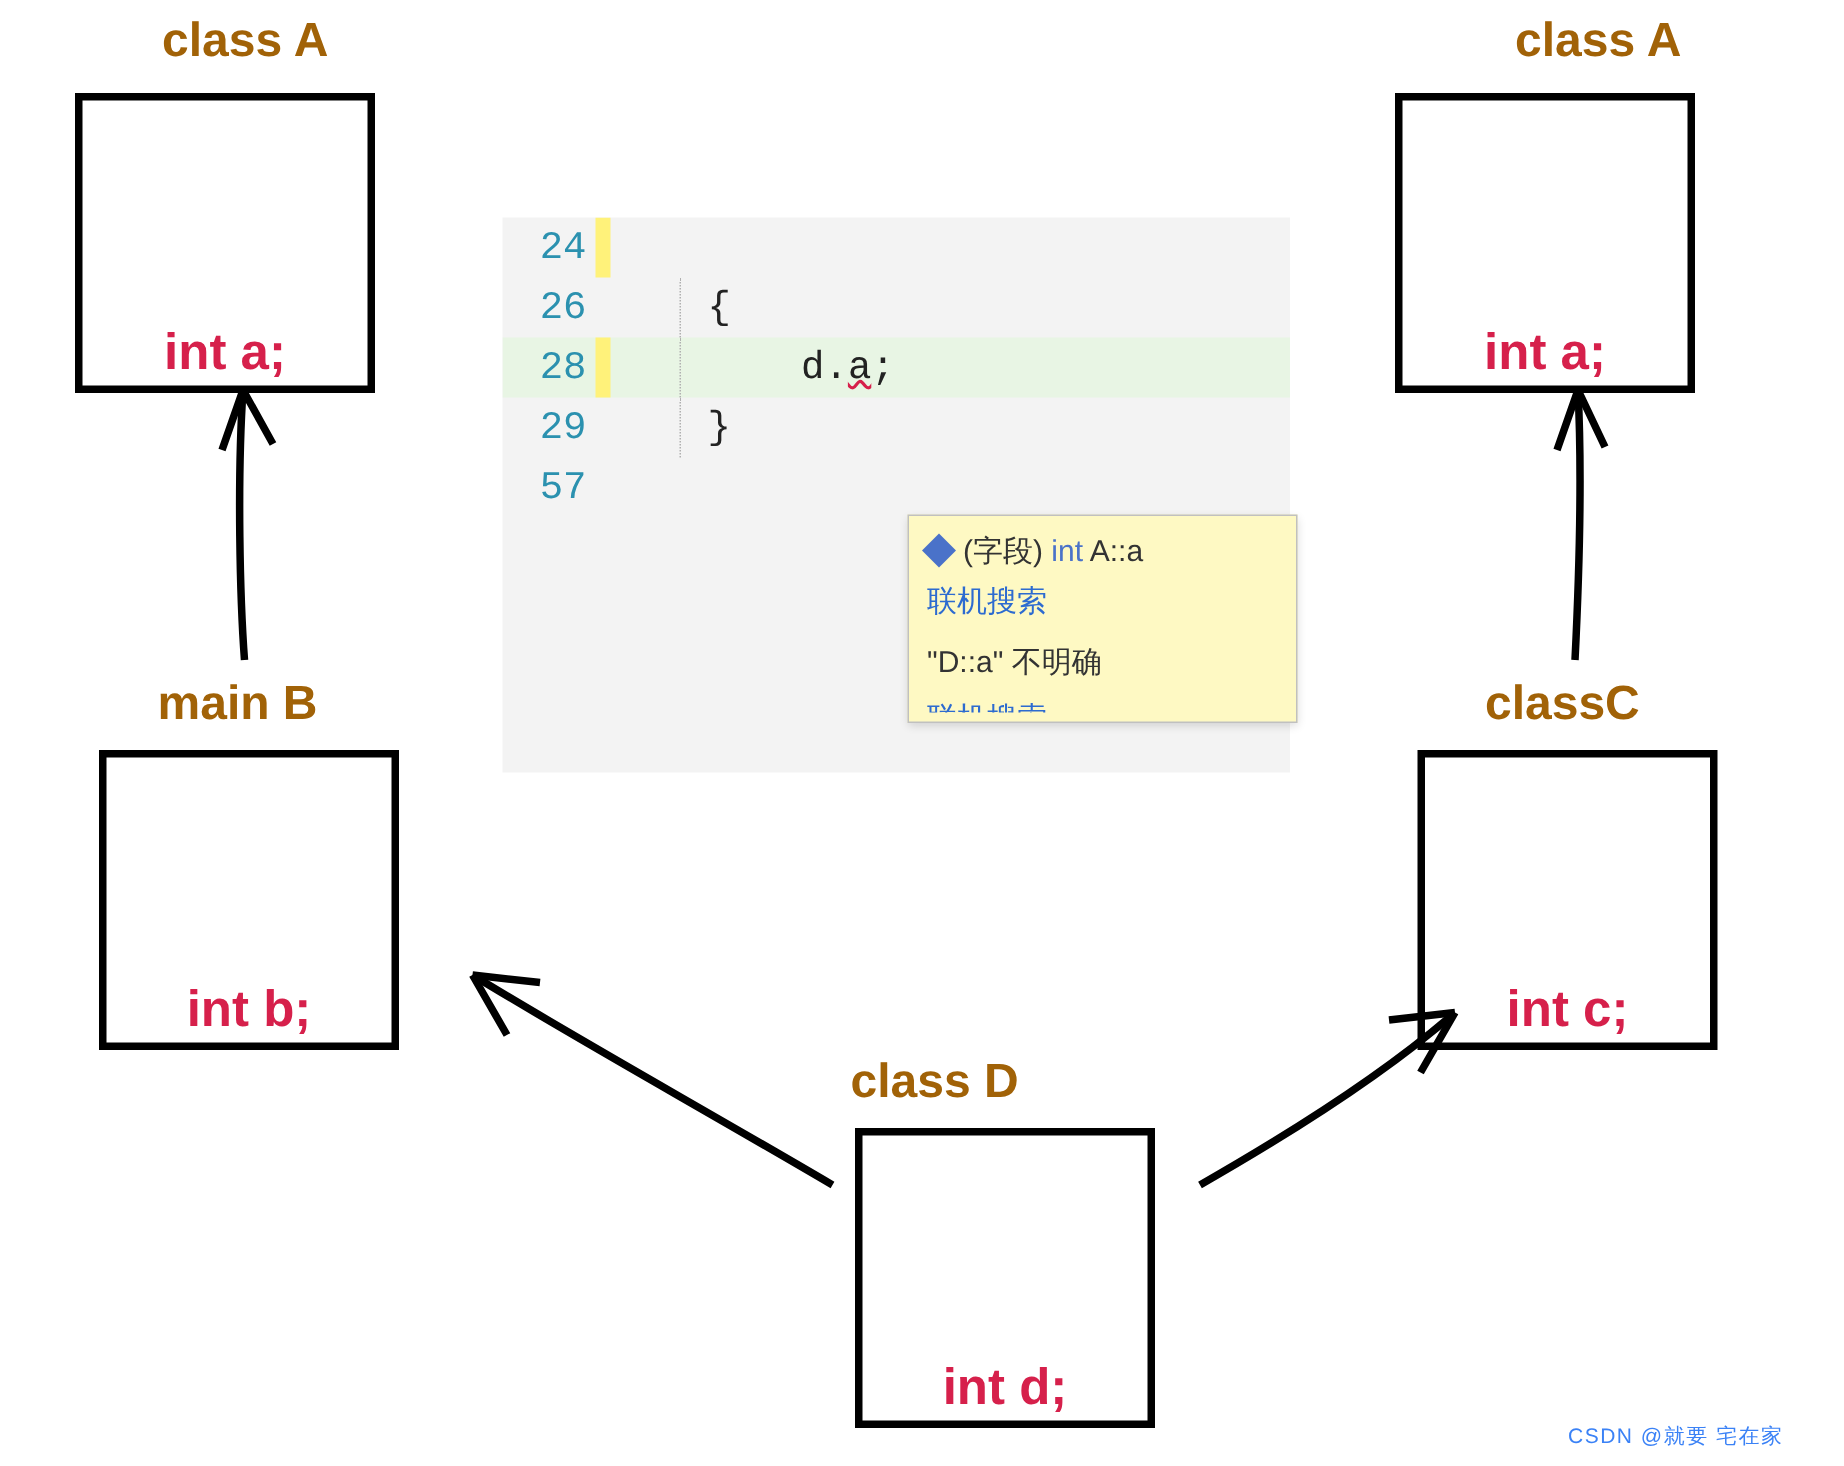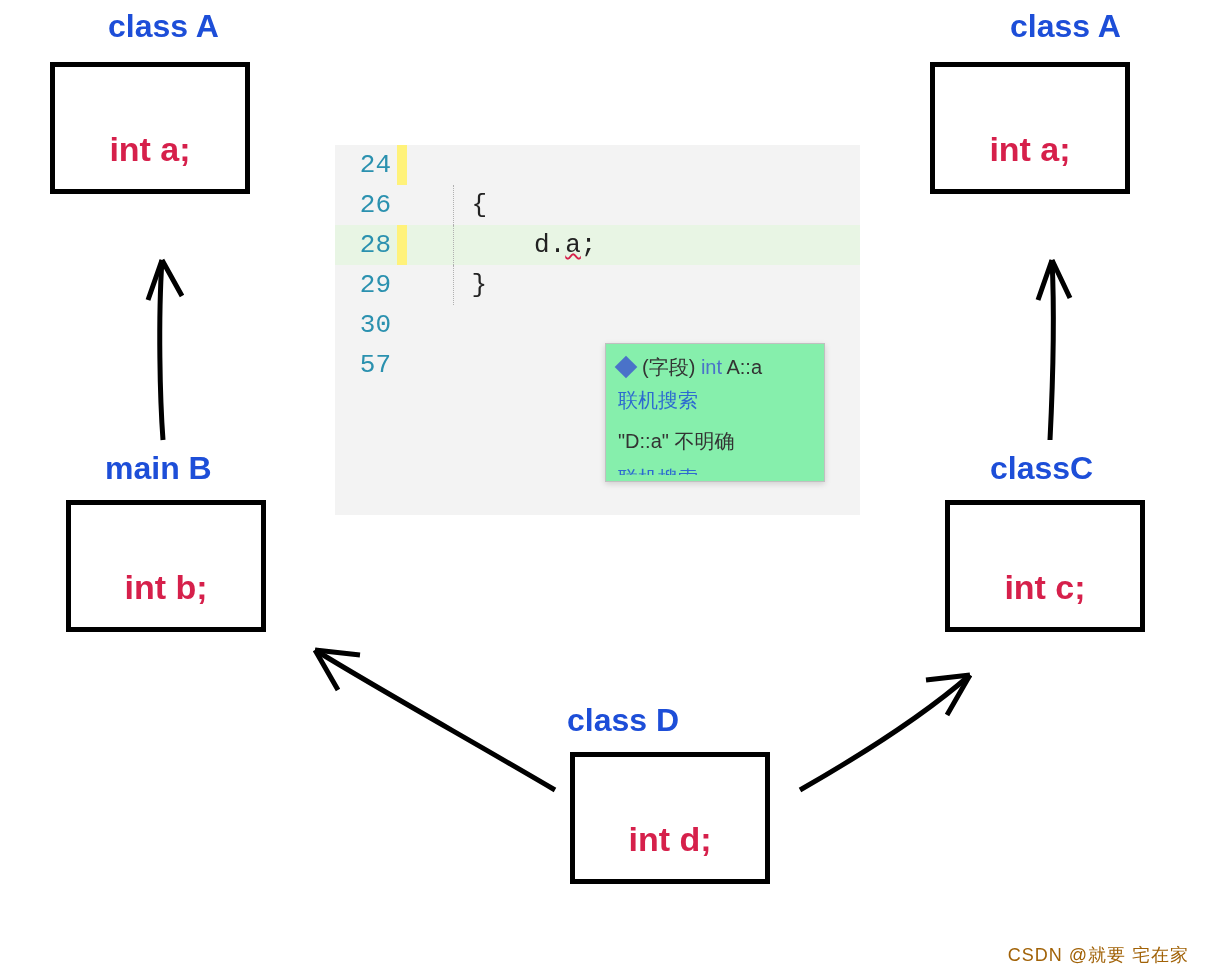--- a/index.html
+++ b/index.html
@@ -9,30 +9,30 @@
     height: 977px;
     background: #ffffff;
     font-family: "Microsoft YaHei", Arial, sans-serif;
     position: relative;
   }
   .class-box {
     position: absolute;
     border: 5px solid #000;
     box-sizing: border-box;
     width: 200px;
-    height: 132px;
+    height: 200px;
     display: flex;
     align-items: flex-end;
     justify-content: center;
-    padding-bottom: 20px;
+    padding-bottom: 2px;
   }
   .class-label {
     position: absolute;
     font-weight: bold;
-    color: #1d4ed8;
+    color: #a16207;
     font-size: 32px;
     white-space: nowrap;
   }
   .member {
     color: #d6204b;
     font-weight: bold;
     font-size: 34px;
   }
   .arrow {
     position: absolute;
@@ -71,22 +71,22 @@
   .fold-col { width: 30px; color: #a0a0a0; font-size:18px; text-align:center;}
   .code-text { flex: 1; white-space: pre; color: #222; }
   .kw { color: #1e6fbf; }
   .ty { color: #2b91af; }
   .highlight-line { background: #e8f5e4; }
   .err-underline { text-decoration: underline wavy #d6204b; text-decoration-thickness:2px;}
   .tooltip {
     position: absolute;
     left: 605px;
     top: 343px;
-    width: 220px;
-    background: #86efac;
+    width: 260px;
+    background: #fef9c3;
     border: 1px solid #c0c0c0;
     box-shadow: 0 2px 6px rgba(0,0,0,0.15);
     font-size: 20px;
     padding: 10px 12px 6px 12px;
     box-sizing: border-box;
     z-index: 10;
   }
   .tooltip .row1 { color: #333; margin-bottom: 6px; }
   .tooltip .row1 .kw2 { color: #4a72c9; }
   .tooltip .link { color: #2d6bd0; margin-bottom: 14px; }
@@ -99,22 +99,22 @@
     transform: rotate(45deg);
     margin-right: 8px;
     vertical-align: middle;
     position: relative;
     top:-2px;
   }
   .watermark {
     position: absolute;
     right: 40px;
     bottom: 10px;
-    color: #a16207;
-    font-size: 18px;
+    color: #3b82f6;
+    font-size: 14px;
     letter-spacing: 1px;
   }
   .guide {
     border-left: 1px dotted #b0b0b0;
     display:inline-block;
     height:40px;
     margin-right:18px;
     vertical-align:middle;
   }
 </style>
@@ -180,26 +180,20 @@
       <div class="fold-col"></div>
     <div class="code-text"> <span class="guide"></span>    <span>d.</span><span class="err-underline">a</span><span>;</span></div>
   </div>
   <div class="code-line">
     <div class="ln">29</div>
       <div class="gutter"></div>
       <div class="fold-col"></div>
     <div class="code-text"> <span class="guide"></span><span>}</span></div>
   </div>
   <div class="code-line">
-    <div class="ln">30</div>
-      <div class="gutter"></div>
-      <div class="fold-col"></div>
-    <div class="code-text"></div>
-  </div>
-  <div class="code-line">
     <div class="ln">57</div>
       <div class="gutter"></div>
       <div class="fold-col"></div>
     <div class="code-text"></div>
   </div>
 </div>
 
 <div class="tooltip">
   <div class="row1">
     <span class="cube-icon"></span><span>(字段) </span><span class="kw2">int </span><span>A::a</span>

